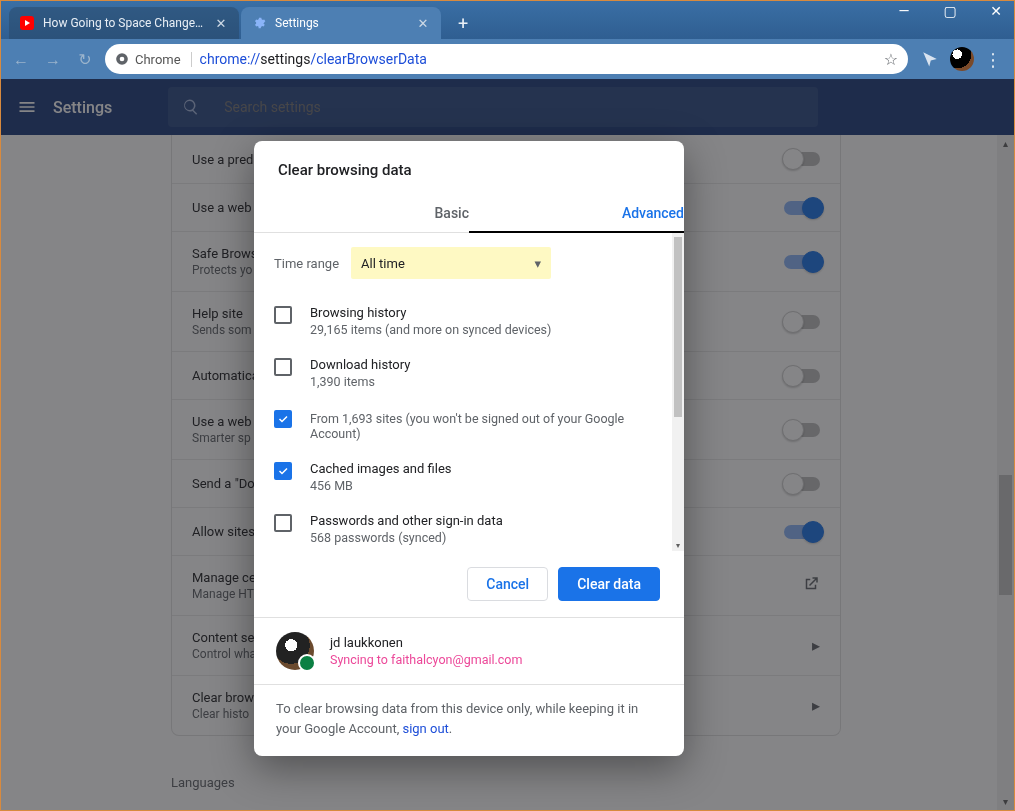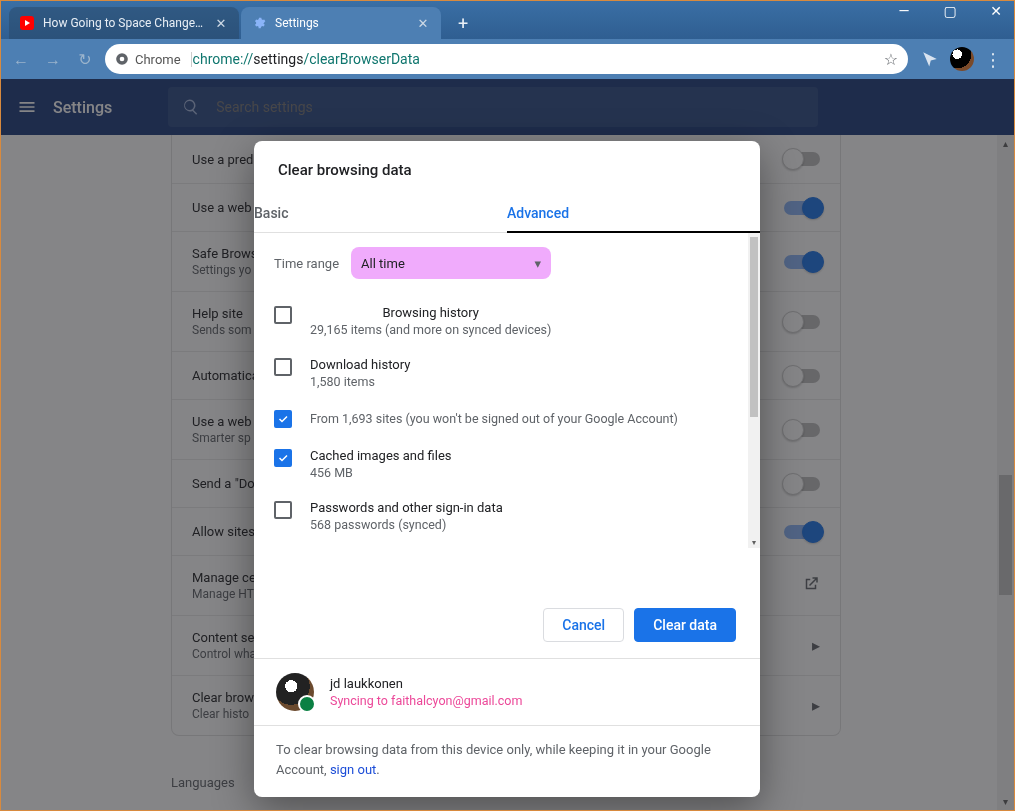--- a/index.html
+++ b/index.html
@@ -12,36 +12,36 @@
   .tab.active { background: #4d7fb3; color: #fff; }
   .tab .favicon { width: 16px; height: 16px; margin-right: 8px; flex-shrink: 0; display: flex; align-items: center; justify-content: center; }
   .tab .title { overflow: hidden; white-space: nowrap; text-overflow: ellipsis; flex: 1; }
   .tab .close { width: 16px; height: 16px; display: flex; align-items: center; justify-content: center; font-size: 13px; color: #cdd9e5; margin-left: 6px; }
   .newtab { width: 28px; height: 28px; display: flex; align-items: center; justify-content: center; color: #eaf0f7; font-size: 18px; margin-left: 6px; margin-bottom: 2px; }
   .win-controls { position: absolute; right: 4px; top: 2px; display: flex; gap: 18px; color: #fff; font-size: 14px; }
   .win-controls div { width: 28px; text-align: center; }
   
   .toolbar { height: 40px; background: #4d7fb3; display: flex; align-items: center; padding: 0 8px; gap: 8px; }
   .nav-arrow { width: 24px; height: 24px; display: flex; align-items: center; justify-content: center; color: #9bb4cc; }
-  .omnibox { flex: 1; height: 30px; background: #fff; border-radius: 15px; display: flex; align-items: center; padding: 0 10px; gap: 1px; }
+  .omnibox { flex: 1; height: 30px; background: #fff; border-radius: 15px; display: flex; align-items: center; padding: 0 10px; gap: 8px; }
   .omnibox .chrome-chip { display: flex; align-items: center; gap: 6px; color: #555; font-size: 13px; border-right: 1px solid #ccc; padding-right: 10px; }
   .omnibox .url { flex: 1; font-size: 14px; color: #202124; }
-  .omnibox .url .proto { color: #0f766e; }
+  .omnibox .url .proto { color: #1d4ed8; }
   .omnibox .url .path { color: #202124; }
   .omnibox .star { color: #5f6368; font-size: 16px; }
   .toolbar-right { display: flex; align-items: center; gap: 10px; padding: 0 4px; }
   .ext-icon { width: 20px; height: 20px; color: #d9e3ef; display:flex; align-items:center; justify-content:center;}
   .avatar-small { width: 24px; height: 24px; border-radius: 50%; background: radial-gradient(circle at 30% 30%, #fff 0 20%, #000 20% 60%, #7a4a2a 60%); }
   .menu-dots { color: #e3ebf3; font-size: 18px; }
   
   .page { position: absolute; top: 78px; left: 0; right: 0; bottom: 0; background: #fff; }
   .settings-header { height: 56px; background: #1b3a7a; display: flex; align-items: center; padding: 0 16px; gap: 16px; }
   .hamburger { color: #fff; display:flex; align-items:center; }
   .settings-title { color: #fff; font-size: 16px; font-weight: 500; }
-  .search-box { margin-left: 40px; flex: 0 0 650px; height: 40px; background: rgba(255,255,255,0.08); border-radius: 4px; display: flex; align-items: center; padding: 0 14px; gap: 16px; color: #9fb3d9; }
+  .search-box { margin-left: 40px; flex: 0 0 650px; height: 40px; background: rgba(255,255,255,0.08); border-radius: 4px; display: flex; align-items: center; padding: 0 14px; gap: 24px; color: #9fb3d9; }
   .search-box input { background: transparent; border: none; outline: none; color: #9fb3d9; font-size: 14px; flex:1;}
   
   .settings-body { position: absolute; top: 56px; left: 0; right: 0; bottom: 0; background: #fff; overflow: hidden; }
   .settings-card { position: absolute; left: 170px; top: 0; width: 670px; background: #fff; border: 1px solid #e0e0e0; border-top: none; border-radius: 0 0 8px 8px; }
   .settings-row { border-top: 1px solid #e8e8e8; padding: 14px 20px; display: flex; justify-content: space-between; align-items: center; min-height: 48px; }
   .settings-row:first-child { border-top: none; }
   .row-text { font-size: 13px; color: #202124; }
   .row-sub { font-size: 12px; color: #5f6368; margin-top: 2px; }
   .toggle { width: 36px; height: 14px; background: #bdbdbd; border-radius: 7px; position: relative; }
   .toggle::after { content: ''; position: absolute; width: 20px; height: 20px; border-radius: 50%; background: #fff; border: 1px solid #ccc; top: -4px; left: -2px; box-shadow: 0 1px 2px rgba(0,0,0,0.2);}
@@ -50,48 +50,48 @@
   .row-arrow { color: #5f6368; font-size: 16px; }
   .section-label { position:absolute; left:170px; top: 640px; font-size:13px; color:#5f6368; }
   
   .page-scrollbar { position: absolute; right: 0; top: 0; width: 17px; height: 100%; background: #f1f1f1; }
   .page-scrollbar .thumb { position: absolute; right: 2px; top: 340px; width: 13px; height: 120px; background: #c1c1c1; border-radius: 0; }
   .page-scrollbar .arrow { position:absolute; left:0; width:17px; height:17px; display:flex; align-items:center; justify-content:center; font-size:10px; color:#606060;}
   .page-scrollbar .arrow.up{top:0;} .page-scrollbar .arrow.down{bottom:0;}
 
   .overlay { position: absolute; top: 78px; left: 0; right: 0; bottom: 0; background: rgba(32,33,36,0.55); }
   
-  .dialog { position: absolute; left: 253px; top: 140px; width: 506px; background: #fff; border-radius: 8px; box-shadow: 0 12px 40px rgba(0,0,0,0.4); overflow: hidden; display:flex; flex-direction:column;}
+  .dialog { position: absolute; left: 253px; top: 140px; width: 430px; background: #fff; border-radius: 8px; box-shadow: 0 12px 40px rgba(0,0,0,0.4); overflow: hidden; display:flex; flex-direction:column;}
   .dialog h2 { font-size: 15px; font-weight: 500; color: #202124; padding: 20px 24px 14px; }
   .dialog-tabs { display: flex; border-bottom: 1px solid #e0e0e0; }
-  .dialog-tab { flex: 1; text-align: left; padding: 12px 0 10px; font-size: 14px; color: #5f6368; font-weight: 500; cursor: pointer; }
+  .dialog-tab { flex: 1; text-align: right; padding: 12px 0 10px; font-size: 14px; color: #5f6368; font-weight: 500; cursor: pointer; }
   .dialog-tab.active { color: #1a73e8; border-bottom: 2px solid #000000; margin-bottom: -1px; }
   
   .dialog-scroll { position: relative; }
   .dialog-content { padding: 14px 20px 6px; max-height: 318px; overflow: hidden; }
   .time-range { display: flex; align-items: center; gap: 12px; margin-bottom: 16px; }
   .time-range label { font-size: 13px; color: #5f6368; }
-  .select { width: 200px; height: 32px; background: #f0abfc; border: none; border-radius: 8px; padding: 4px 10px; font-size: 13px; color: #202124; display: flex; align-items: center; justify-content: space-between; }
+  .select { width: 200px; height: 32px; background: #fef9c3; border: none; border-radius: 2px; padding: 4px 10px; font-size: 13px; color: #202124; display: flex; align-items: center; justify-content: space-between; }
   .select .caret { color: #5f6368; }
   
   .check-item { display: flex; gap: 18px; padding: 10px 0; align-items: flex-start; }
   .checkbox { width: 18px; height: 18px; border: 2px solid #5f6368; border-radius: 2px; flex-shrink: 0; margin-top: 1px; display: flex; align-items: center; justify-content: center; }
   .checkbox.checked { background: #1a73e8; border-color: #1a73e8; }
   .checkbox.checked svg { display: block; }
   .checkbox svg { display: none; }
-  .check-text .primary { font-size: 13px; color: #202124; text-align: center; }
+  .check-text .primary { font-size: 13px; color: #202124; }
   .check-text .secondary { font-size: 12.5px; color: #5f6368; margin-top: 2px; }
   
   .dialog-scrollbar { position: absolute; right: 0; top: 0; width: 12px; height: 100%; background: #f1f1f1;}
   .dialog-scrollbar .thumb { position: absolute; top: 4px; left: 2px; width: 8px; height: 180px; background: #c1c1c1; border-radius: 0;}
   .dialog-scrollbar .arrow { position:absolute; left:0; width:12px; height:12px; display:flex;align-items:center;justify-content:center;font-size:8px;color:#606060;}
   .dialog-scrollbar .arrow.down{bottom:0;}
   
   .dialog-actions { display: flex; justify-content: flex-end; gap: 10px; padding: 16px 24px; }
-  .btn { height: 34px; padding: 0 18px; border-radius: 4px; font-size: 14px; font-weight: 500; display: flex; align-items: center; cursor: pointer; margin-top: 44px; }
+  .btn { height: 34px; padding: 0 18px; border-radius: 4px; font-size: 14px; font-weight: 500; display: flex; align-items: center; cursor: pointer; }
   .btn-secondary { background: #fff; border: 1px solid #dadce0; color: #1a73e8; }
   .btn-primary { background: #1a73e8; color: #fff; border: 1px solid #1a73e8; }
   
   .dialog-footer { border-top: 1px solid #e0e0e0; padding: 14px 22px; display: flex; align-items: center; gap: 16px; }
   .avatar-md { width: 38px; height: 38px; border-radius: 50%; background: radial-gradient(circle at 40% 35%, #fff 0 18%, #222 18% 55%, #6b4a2e 55%); position: relative; flex-shrink:0;}
   .avatar-md::after { content:''; position:absolute; right:-2px; bottom:-2px; width:14px; height:14px; border-radius:50%; background:#0b8043; border:2px solid #fff;}
   .footer-text .name { font-size: 13px; color: #202124; }
   .footer-text .sync { font-size: 12.5px; color: #ec4899; margin-top: 2px; }
   
   .dialog-note { border-top: 1px solid #e0e0e0; padding: 14px 22px 18px; font-size: 13px; color: #5f6368; line-height: 1.5; }
@@ -189,21 +189,21 @@
           <div>
             <div class="row-text">Use a web s</div>
           </div>
           <div>
             <div class="toggle on"></div>
           </div>
         </div>
         <div class="settings-row">
           <div>
             <div class="row-text">Safe Brows</div>
-            <div class="row-sub">Settings yo</div>
+            <div class="row-sub">Protects yo</div>
           </div>
           <div>
             <div class="toggle on"></div>
           </div>
         </div>
         <div class="settings-row">
           <div>
             <div class="row-text">Help site</div>
             <div class="row-sub">Sends som</div>
           </div>
@@ -299,21 +299,21 @@
             <div class="checkbox"></div>
             <div class="check-text">
               <div class="primary">Browsing history</div>
               <div class="secondary">29,165 items (and more on synced devices)</div>
             </div>
           </div>
           <div class="check-item">
             <div class="checkbox"></div>
             <div class="check-text">
               <div class="primary">Download history</div>
-              <div class="secondary">1,580 items</div>
+              <div class="secondary">1,390 items</div>
             </div>
           </div>
           <div class="check-item">
             <div class="checkbox checked">
               <svg width="12" height="12" viewBox="0 0 24 24" fill="none" stroke="#fff" stroke-width="3">
                 <path d="M5 12l5 5L20 7"></path>
               </svg>
             </div>
             <div class="check-text">
               <div class="secondary">From 1,693 sites (you won't be signed out of your Google Account)</div>

